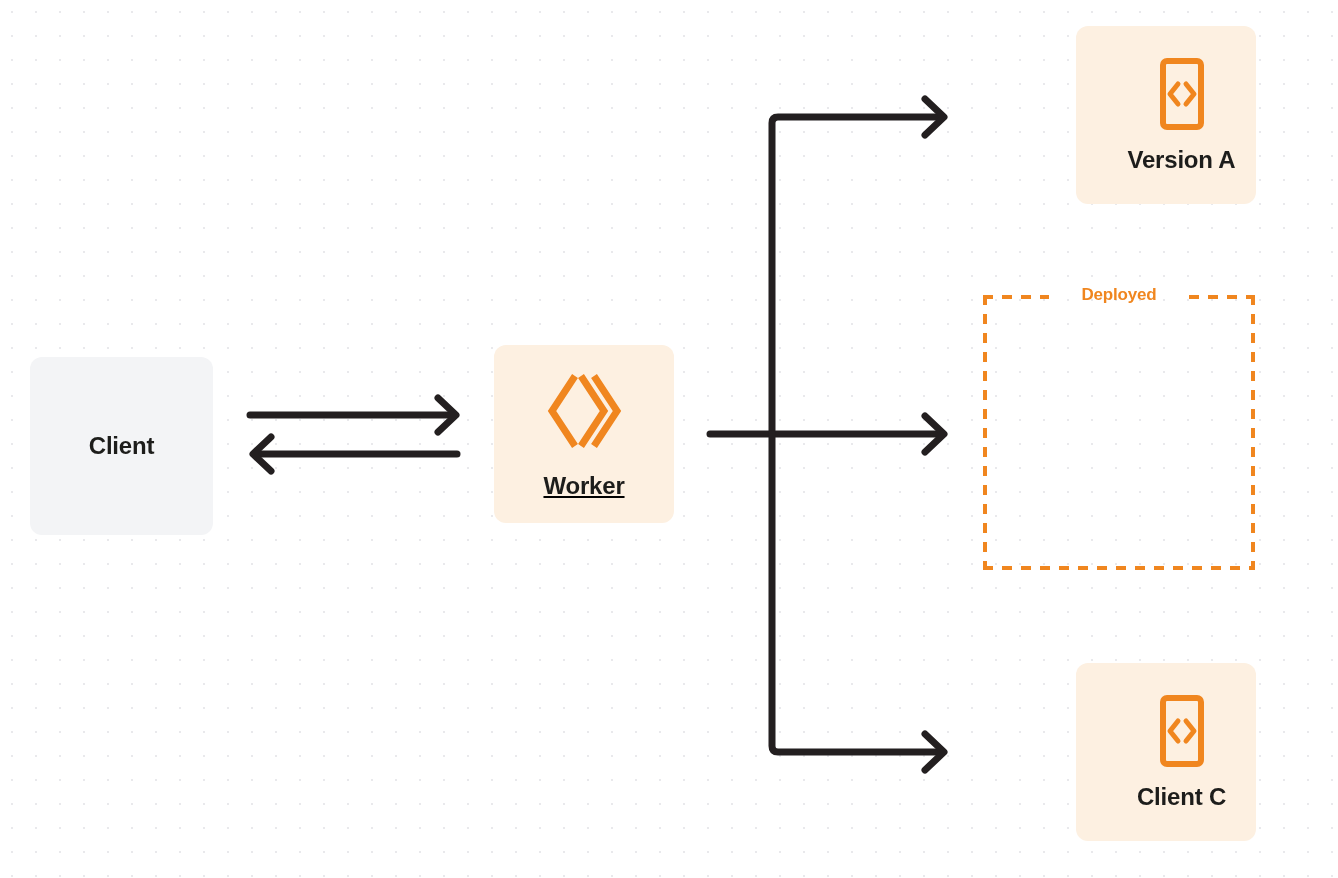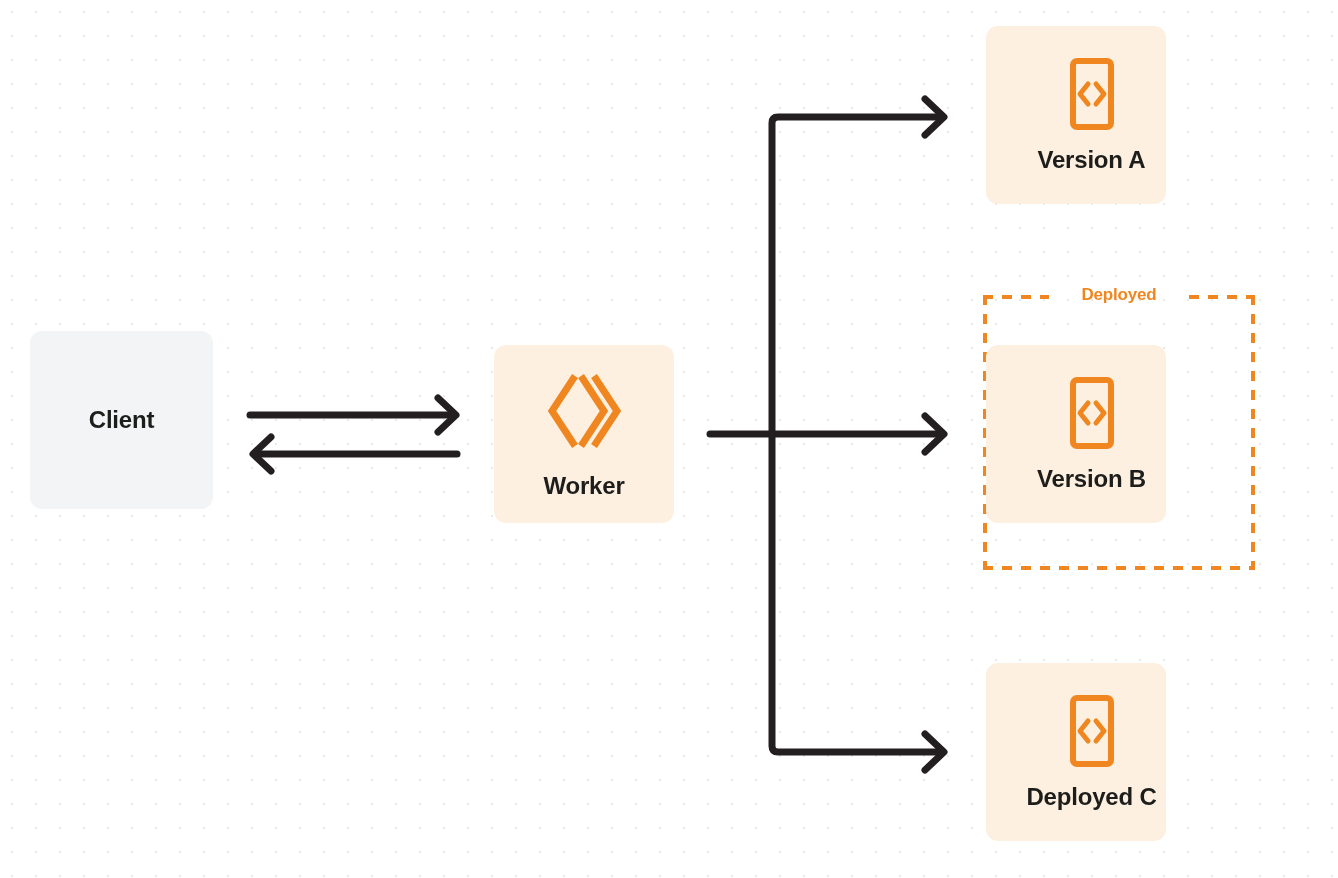--- a/index.html
+++ b/index.html
@@ -34,43 +34,44 @@
     font-weight: bold;
     color: #1d1d1b;
     letter-spacing: -0.2px;
     line-height: 1;
     white-space: nowrap;
   }
 
   
   .client-node {
     left: 30px;
-    top: 331px;
+    top: 357px;
     width: 183px;
     height: 178px;
     background: #f3f4f6;
   }
 
   
   .worker-node {
     left: 494px;
     top: 345px;
     width: 180px;
     height: 178px;
     background: #fdf0e1;
+    text-decoration: underline;
   }
   .worker-node .icon-wrap { margin-bottom: 16px; }
   .worker-node .node-label { margin-top: 2px; }
 
   
   .version-node {
     width: 180px;
     height: 178px;
     background: #fdf0e1;
-    left: 986px;
+    left: 1076px;
     padding-left: 31px;
   }
   .version-node .icon-wrap { margin-bottom: 14px; }
   .version-a { top: 26px; }
   .version-b { top: 345px; }
   .version-c { top: 663px; }
 
   
   .deployed-group {
     position: absolute;
@@ -205,35 +206,25 @@
     <div class="icon-wrap">
       <svg width="56" height="72" viewBox="0 0 56 72" xmlns="http://www.w3.org/2000/svg">
         <rect x="9" y="3" width="38" height="66" rx="4" ry="4" fill="none" stroke="#f0861f" stroke-width="6"></rect>
         <path d="M24 26 L16 36 L24 46" fill="none" stroke="#f0861f" stroke-width="5" stroke-linecap="round" stroke-linejoin="round"></path>
         <path d="M32 26 L40 36 L32 46" fill="none" stroke="#f0861f" stroke-width="5" stroke-linecap="round" stroke-linejoin="round"></path>
       </svg>
     </div>
     <div class="node-label">Version A</div>
   </div>
 
-  <div class="node version-node version-b">
-    <div class="icon-wrap">
-      <svg width="56" height="72" viewBox="0 0 56 72" xmlns="http://www.w3.org/2000/svg">
-        <rect x="9" y="3" width="38" height="66" rx="4" ry="4" fill="none" stroke="#f0861f" stroke-width="6"></rect>
-        <path d="M24 26 L16 36 L24 46" fill="none" stroke="#f0861f" stroke-width="5" stroke-linecap="round" stroke-linejoin="round"></path>
-        <path d="M32 26 L40 36 L32 46" fill="none" stroke="#f0861f" stroke-width="5" stroke-linecap="round" stroke-linejoin="round"></path>
-      </svg>
-    </div>
-    <div class="node-label">Version B</div>
-  </div>
 
   <div class="node version-node version-c">
     <div class="icon-wrap">
       <svg width="56" height="72" viewBox="0 0 56 72" xmlns="http://www.w3.org/2000/svg">
         <rect x="9" y="3" width="38" height="66" rx="4" ry="4" fill="none" stroke="#f0861f" stroke-width="6"></rect>
         <path d="M24 26 L16 36 L24 46" fill="none" stroke="#f0861f" stroke-width="5" stroke-linecap="round" stroke-linejoin="round"></path>
         <path d="M32 26 L40 36 L32 46" fill="none" stroke="#f0861f" stroke-width="5" stroke-linecap="round" stroke-linejoin="round"></path>
       </svg>
     </div>
-    <div class="node-label">Deployed C</div>
+    <div class="node-label">Client C</div>
   </div>
 
 </div>
 
 </body></html>

